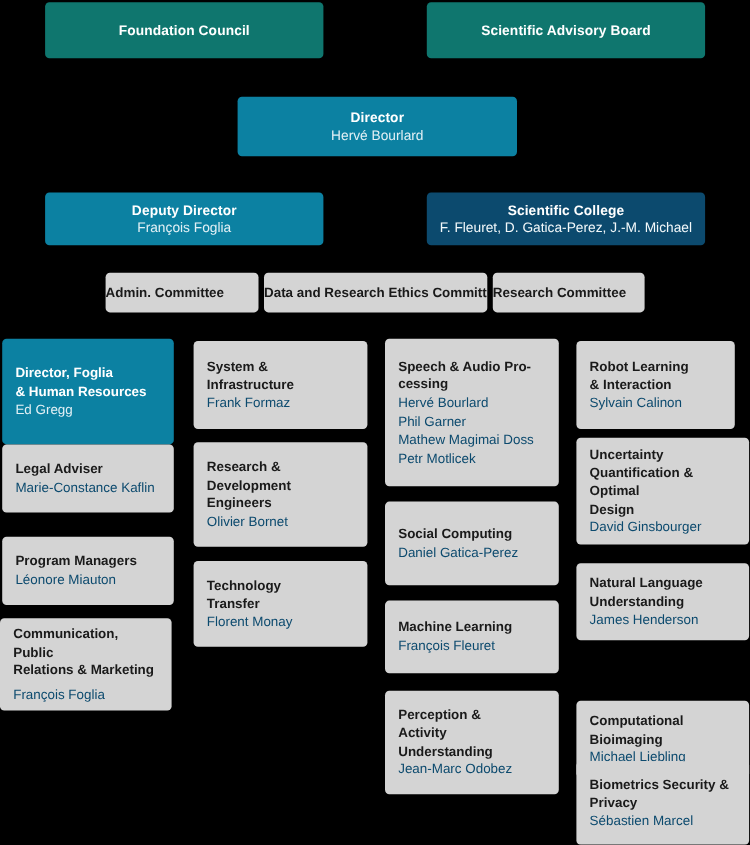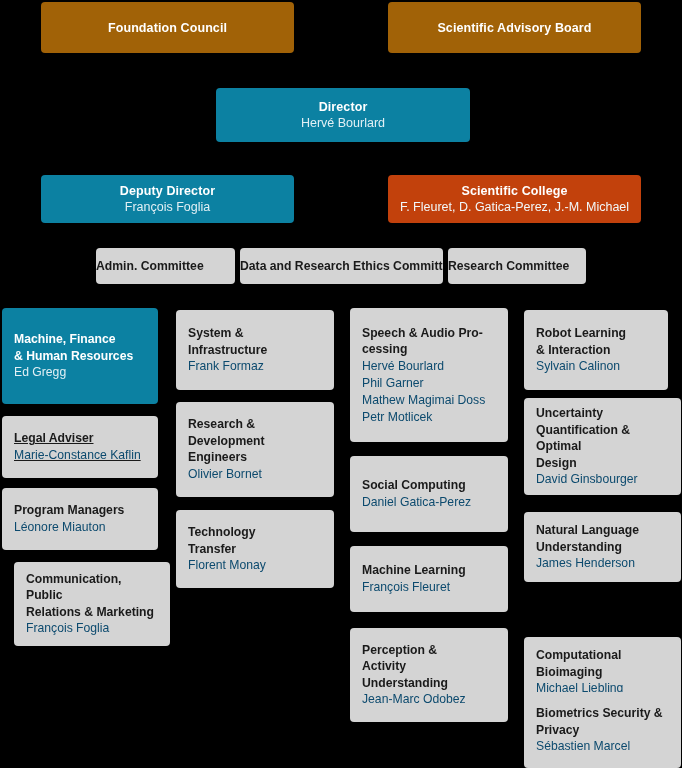--- a/index.html
+++ b/index.html
@@ -57,32 +57,32 @@
     font-weight: bold;
     font-size: 12.2px;
     line-height: 16.5px;
   }
   .node.cell .people {
     font-size: 12.2px;
     line-height: 17px;
   }
   
   .dark {
-    background: #a16207;
+    background: #0f766e;
     color: #ffffff;
   }
 
   .mid {
     background: #0c81a2;
     color: #ffffff;
   }
   .mid .people { color: #e2f0f5; }
 
   .light {
-    background: #c2410c;
+    background: #0c4a6e;
     color: #ffffff;
   }
   .light .people { color: #f2f8fa; }
 
   .grey {
     background: #d4d4d4;
     color: #1a1a1a;
   }
   .grey .title { color: #1a1a1a; }
   .grey .people { color: #0c4a6e; }
@@ -136,37 +136,37 @@
   <div class="node committee grey" style="left:240px; top:248px; width:203px; height:36px;">
     <div class="title">Data and Research Ethics Committee</div>
   </div>
 
   <div class="node committee grey" style="left:448px; top:248px; width:138px; height:36px;">
     <div class="title">Research Committee</div>
   </div>
 
   <div class="node cell mid" style="left:2px; top:308px; width:156px; height:96px;">
     <div class="title">
-      <span>Machine, Finance</span><br>
+      <span>Director, Foglia</span><br>
       <span>&amp; Human Resources</span>
     </div>
     <div class="people">Ed Gregg</div>
   </div>
 
-  <div class="node cell grey" style="left:2px; top:416px; width:156px; height:62px;text-decoration:underline;">
+  <div class="node cell grey" style="left:2px; top:404px; width:156px; height:62px;">
     <div class="title">Legal Adviser</div>
     <div class="people">Marie-Constance Kaflin</div>
   </div>
 
   <div class="node cell grey" style="left:2px; top:488px; width:156px; height:62px;">
     <div class="title">Program Managers</div>
     <div class="people">Léonore Miauton</div>
   </div>
 
-  <div class="node cell grey" style="left:14px; top:562px; width:156px; height:84px;">
+  <div class="node cell grey" style="left:0; top:562px; width:156px; height:84px;justify-content:space-between;">
     <div class="title">
       <span>Communication, Public</span><br>
       <span>Relations &amp; Marketing</span>
     </div>
     <div class="people">François Foglia</div>
   </div>
 
   <div class="node cell grey" style="left:176px; top:310px; width:158px; height:80px;">
     <div class="title">
       <span>System &amp;</span><br>

